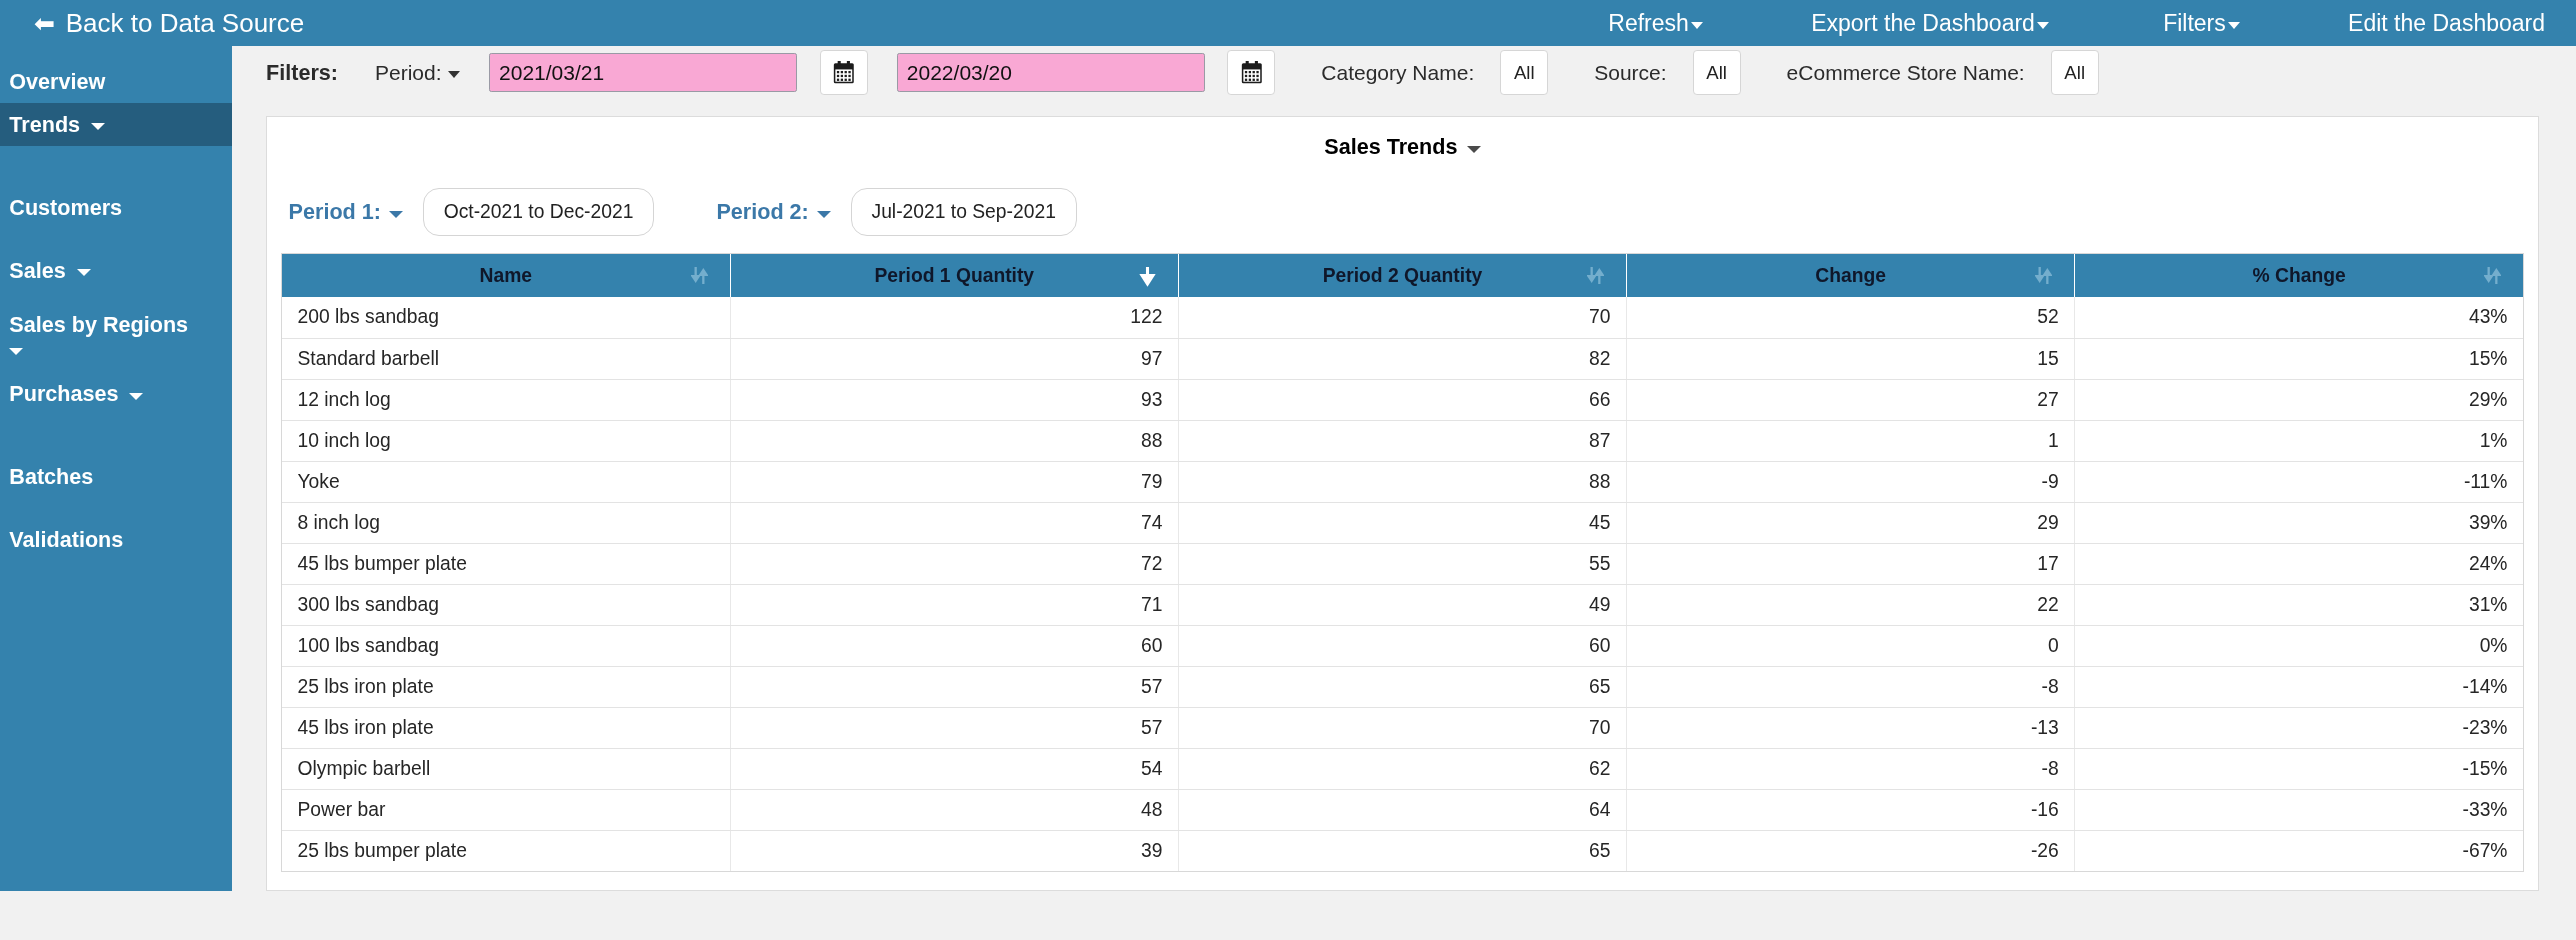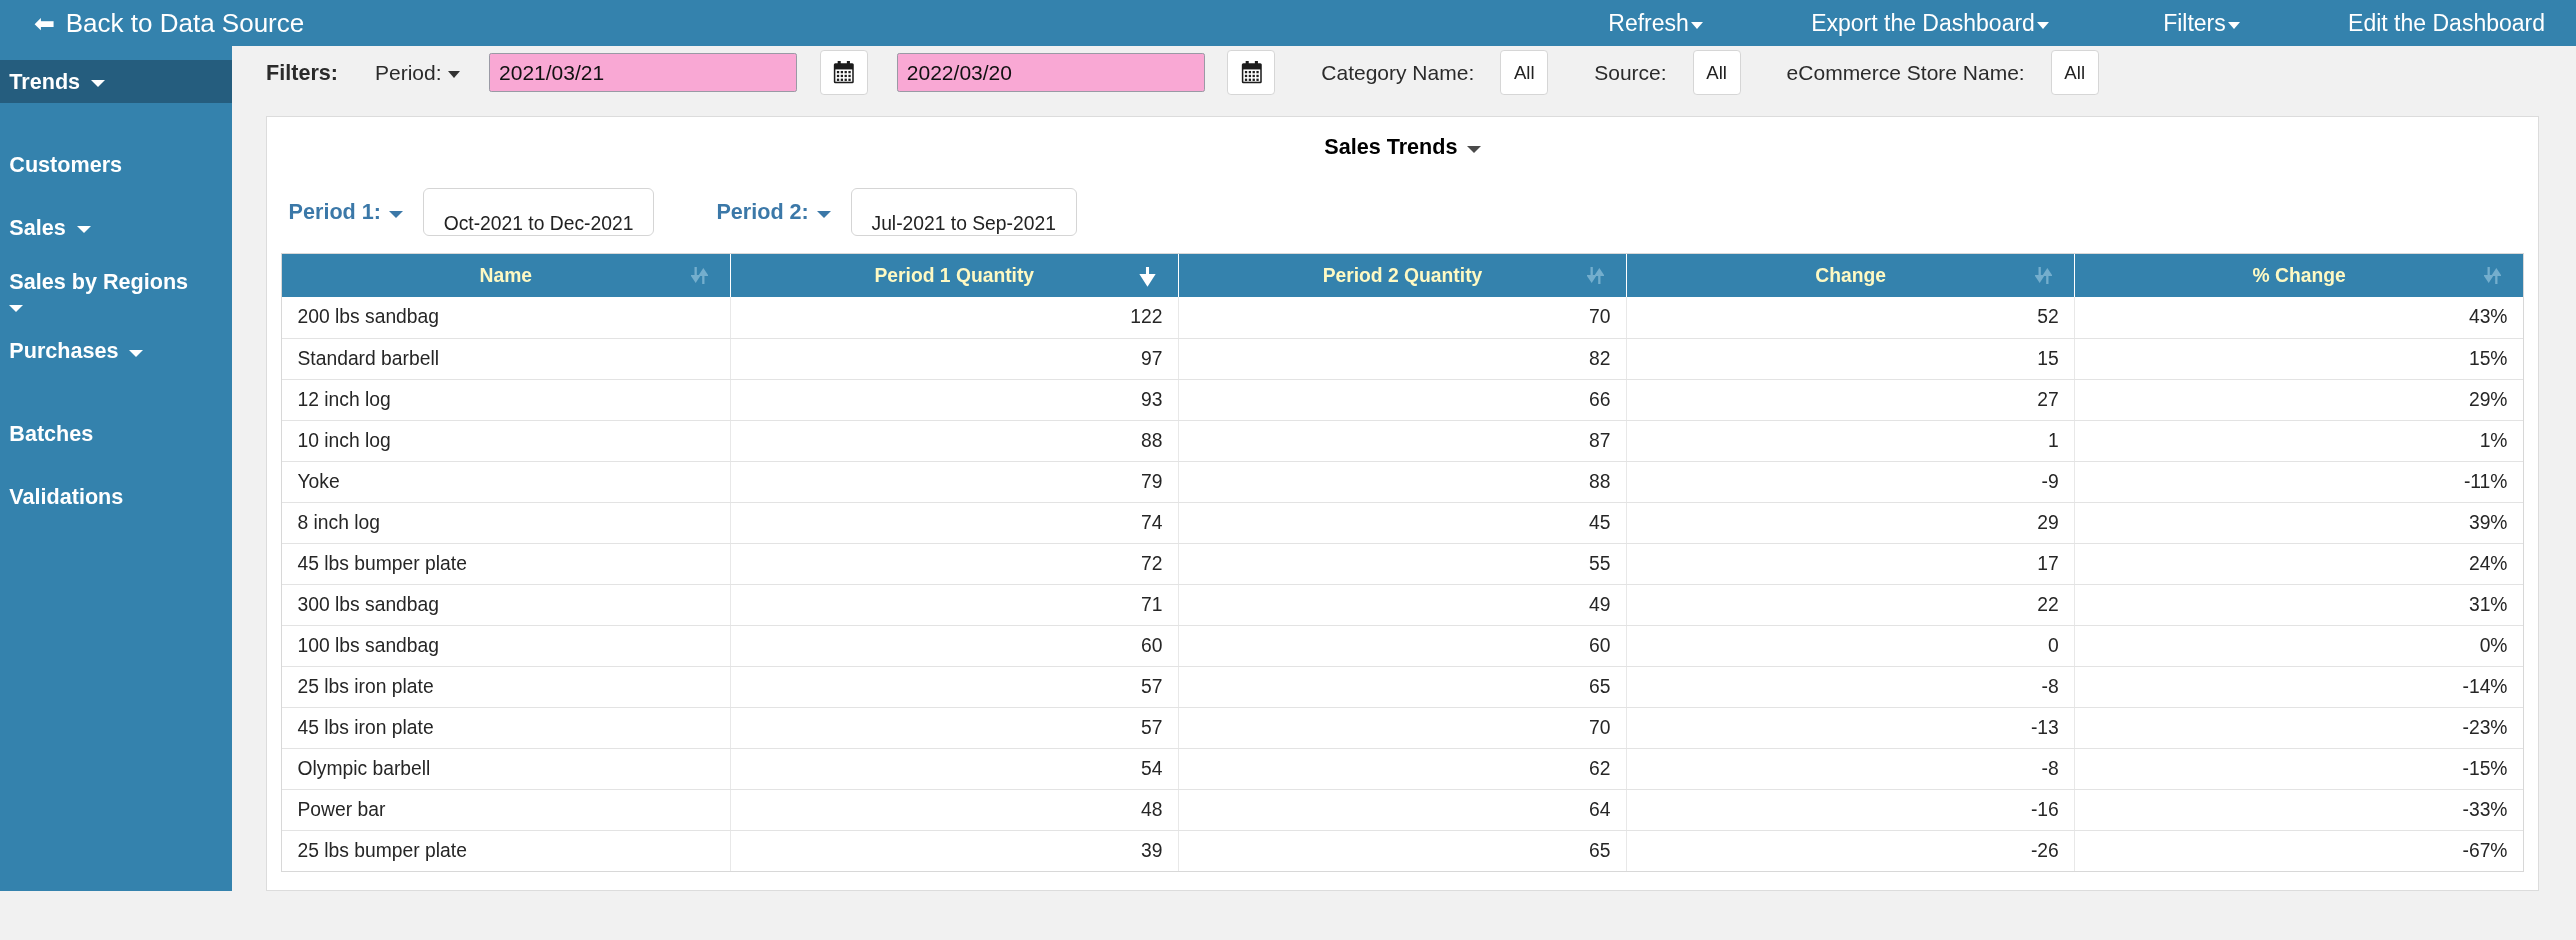--- a/index.html
+++ b/index.html
@@ -147,35 +147,35 @@
   }
   .period-label .caret {
     display: inline-block;
     border-left: 7px solid transparent;
     border-right: 7px solid transparent;
     border-top: 7.7px solid #3b78a8;
     margin-left: 7.7px; position: relative; top: 2.3px;
   }
   .period-btn {
     height: 48px; padding: 0 20px; margin-left: 20px;
-    background: #fff; border: 0.8px solid #d5d5d5; border-radius: 6px;
-    display: flex; align-items: flex-end; justify-content: center;
+    background: #fff; border: 0.8px solid #d5d5d5; border-radius: 16px;
+    display: flex; align-items: center; justify-content: center;
     font-size: 19.3px; color: #222; cursor: pointer; white-space: nowrap;
   }
   .period-gap { width: 62px; }
 
   
   .table-wrap {
     margin: 17px 14px 0 14px;
     border: 0.8px solid #d8d8d8;
     background: #fff;
   }
   table.dt { width: 100%; border-collapse: collapse; table-layout: fixed; }
   table.dt thead th {
-    background: #3482ad; color: #fef9c3;
+    background: #3482ad; color: #0f172a;
     font-size: 19.3px; font-weight: bold;
     height: 43px; padding: 0 22px;
     border-right: 1.5px solid #ffffff;
     position: relative; text-align: center;
     white-space: nowrap;
   }
   table.dt thead th:last-child { border-right: none; }
   .th-inner { display: flex; align-items: center; justify-content: center; position: relative; }
   .th-sort { position: absolute; right: 0; display: flex; align-items: center; }
   .sort-both { opacity: 0.55; }
@@ -224,20 +224,23 @@
       <span>Filters</span>
       <span class="caret"></span>
     </div>
     <div class="top-menu tm4">
       <span>Edit the Dashboard</span>
     </div>
   </div>
 </div>
 
 <div class="sidebar">
+  <div class="side-item">
+    <span>Overview</span>
+  </div>
   <div class="side-item active">
     <span>Trends</span>
     <span class="caret"></span>
   </div>
   <div class="side-spacer"></div>
   <div class="side-spacer"></div>
   <div class="side-item">
     <span>Customers</span>
   </div>
   <div class="side-spacer"></div>

